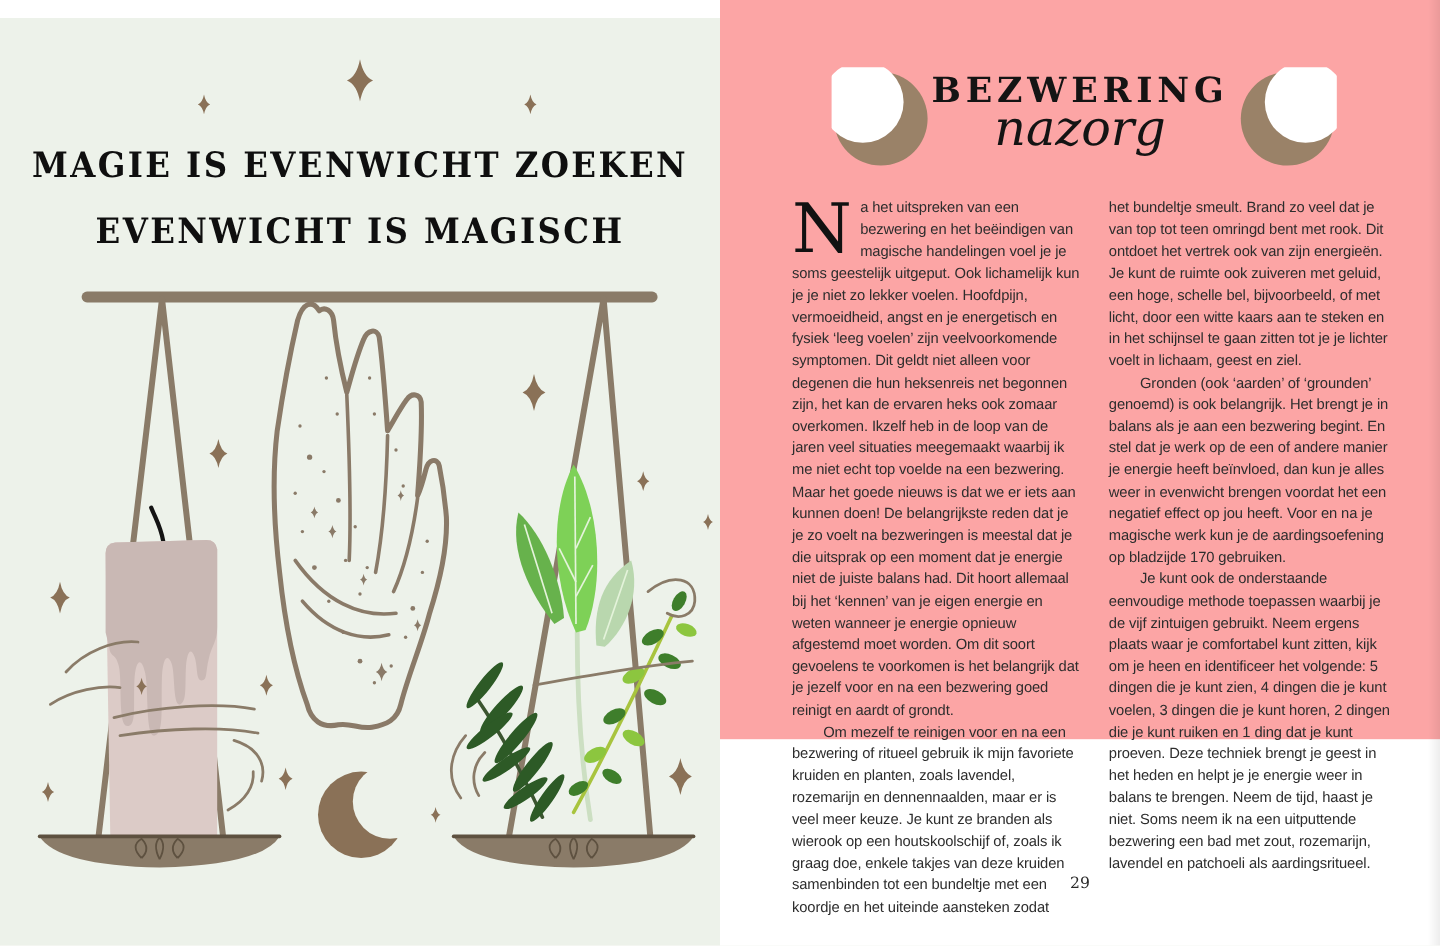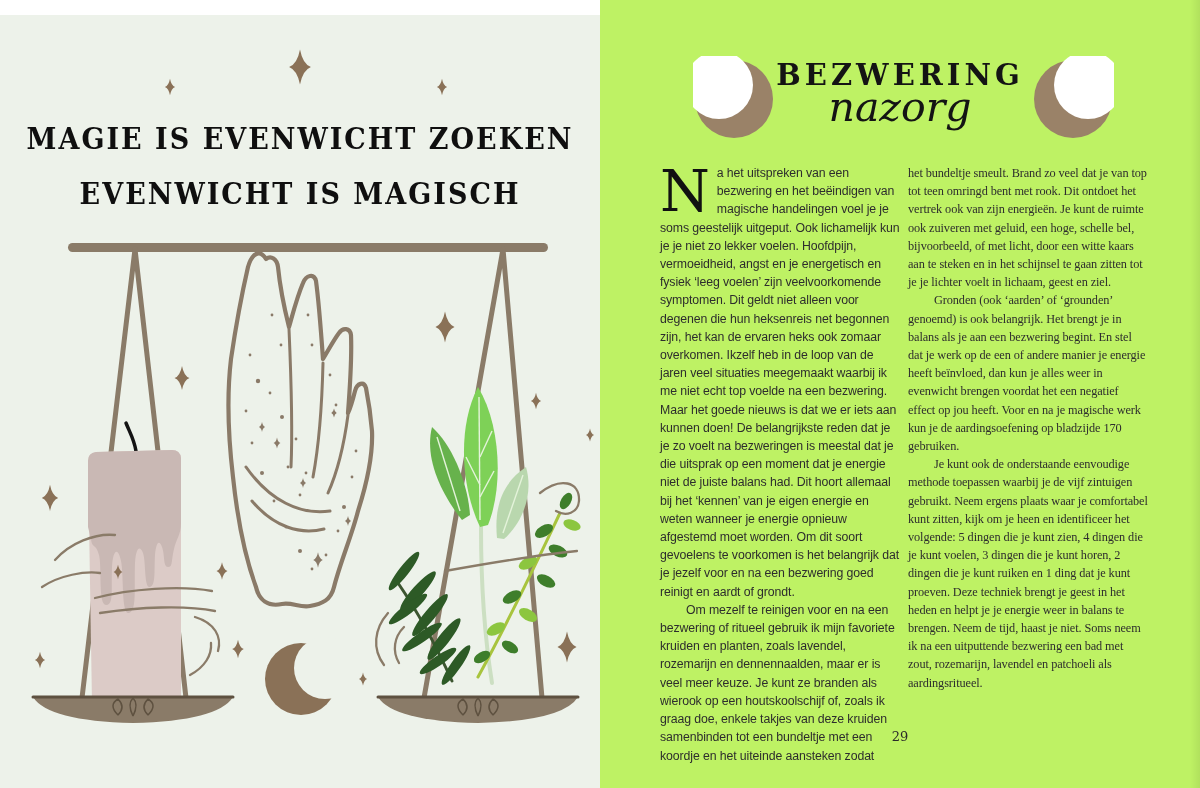--- a/index.html
+++ b/index.html
@@ -6,37 +6,37 @@
   body{width:1200px;height:788px;overflow:hidden;background:#fff;font-family:"Liberation Sans",sans-serif;}
   .spread{position:relative;width:1200px;height:788px;background:#fff;}
   
   .page-left{position:absolute;left:0;top:15px;width:600px;height:788px;background:#edf2ea;}
   .lp-title{position:absolute;left:0;top:96px;width:600px;text-align:center;
     font-family:"DejaVu Serif","Liberation Serif",serif;font-weight:700;
     font-size:27px;letter-spacing:2px;line-height:55px;color:#0f0f0f;}
   .lp-title .tline{display:block;transform:scaleY(1.08);}
   .lp-illustration{position:absolute;left:0;top:0;width:600px;height:788px;}
   
-  .page-right{position:absolute;left:600px;top:0;width:600px;height:788px;background:#bef264;}
+  .page-right{position:absolute;left:600px;top:0;width:600px;height:616px;background:#fca5a5;}
   .rp-moon{position:absolute;top:56px;width:82px;height:84px;}
   .rp-moon.left{left:93px;}
   .rp-moon.right{right:86px;}
   .rp-titleblock{position:absolute;left:0;top:58px;width:600px;text-align:center;color:#141414;}
   .rp-title{font-family:"DejaVu Serif","Liberation Serif",serif;font-weight:700;
     font-size:29px;letter-spacing:4px;margin:0;}
   .rp-subtitle{font-family:"DejaVu Serif","Liberation Serif",serif;font-style:italic;
     font-size:41px;margin:-6px 0 0 0;line-height:1.05;}
   .col{position:absolute;top:164px;width:240px;color:#2d2d2d;
     font-size:12.3px;line-height:18.2px;letter-spacing:-0.1px;text-align:left;}
   .col p{margin:0;}
   .col p.indent{text-indent:26px;}
   .dropcap{float:left;font-family:"DejaVu Serif","Liberation Serif",serif;
     font-size:57px;line-height:46px;padding:4px 7px 0 0;color:#111;}
   .col1{left:60px;}
-  .col2{left:308px;font-family:Liberation Serif, serif;}
+  .col2{left:324px;}
   .page-number{position:absolute;left:0;top:729px;width:600px;text-align:center;
     font-family:"DejaVu Serif","Liberation Serif",serif;font-size:13px;color:#2a2a2a;}
   .edge-shade{position:absolute;right:0;top:0;width:10px;height:788px;
     background:linear-gradient(to right,rgba(0,0,0,0),rgba(0,0,0,0.07));pointer-events:none;}
 </style>
 </head>
 <body>
 
 <div class="spread">
 

